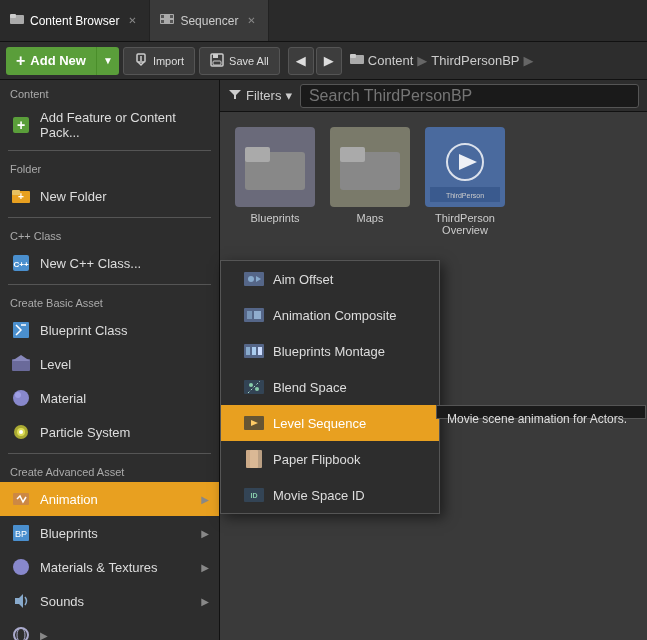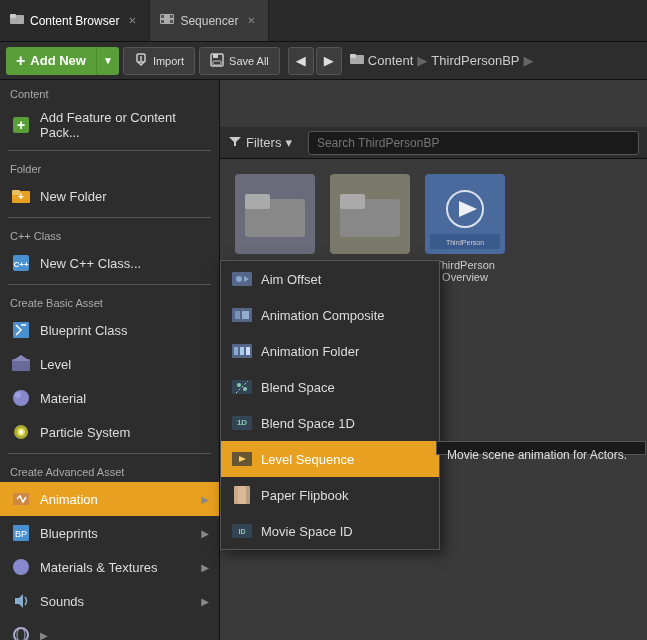--- a/index.html
+++ b/index.html
@@ -171,21 +171,21 @@
       top: 260px;
       width: 220px;
       background: #2d2d2d;
       border: 1px solid #555;
       z-index: 100;
       box-shadow: 4px 4px 12px rgba(0,0,0,0.5);
     }
     .submenu-item {
       display: flex;
       align-items: center;
-      padding: 7px 10px;
+      padding: 7px 22px;
       color: #ddd;
       cursor: pointer;
       gap: 8px;
       font-size: 13px;
     }
     .submenu-item.highlighted { background: #e8a020; color: #fff; }
     .submenu-item .sub-icon {
       width: 22px;
       height: 22px;
       flex-shrink: 0;
@@ -214,42 +214,41 @@
       background: #3a3a3a;
       display: flex;
       flex-direction: column;
     }
     .content-toolbar {
       display: flex;
       align-items: center;
       background: #2d2d2d;
       height: 32px;
       padding: 0 8px;
-      gap: 16px;
+      gap: 8px;
       border-bottom: 1px solid #111;
-      margin-top: 47px;
     }
     .filters-btn {
       display: flex;
       align-items: center;
       gap: 4px;
       background: transparent;
       border: none;
       color: #ccc;
       cursor: pointer;
       font-size: 13px;
     }
     .content-search {
       flex: 1;
       background: #1a1a1a;
       border: 1px solid #555;
       border-radius: 3px;
       color: #ccc;
       padding: 3px 8px;
-      font-size: 12px;
+      font-size: 16px;
       height: 24px;
     }
     .content-grid {
       flex: 1;
       display: flex;
       flex-wrap: wrap;
       align-content: flex-start;
       padding: 15px;
       gap: 15px;
     }
@@ -533,44 +532,35 @@
 
     <div class="submenu-item">
       <span class="sub-icon">
         <svg width="22" height="22" viewBox="0 0 22 22">
             <rect x="1" y="4" width="20" height="14" rx="1" fill="#556688"></rect>
             <rect x="3" y="7" width="4" height="8" fill="#88aacc"></rect>
             <rect x="9" y="7" width="4" height="8" fill="#aaccee"></rect>
             <rect x="15" y="7" width="4" height="8" fill="#ccddff"></rect>
           </svg>
       </span>
-      <span class="item-label">Animation Folder</span>
+      <span class="item-label">Blueprints Montage</span>
     </div>
 
     <div class="submenu-item">
       <span class="sub-icon">
         <svg width="22" height="22" viewBox="0 0 22 22">
             <rect x="1" y="4" width="20" height="14" rx="1" fill="#334455"></rect>
             <circle cx="8" cy="9" r="2" fill="#88ccaa"></circle>
             <circle cx="14" cy="13" r="2" fill="#88ccaa"></circle>
             <line x1="5" y1="17" x2="17" y2="5" stroke="#aaddcc" stroke-width="1" stroke-dasharray="2,2"></line>
           </svg>
       </span>
       <span class="item-label">Blend Space</span>
     </div>
 
-    <div class="submenu-item">
-      <span class="sub-icon">
-        <svg width="22" height="22" viewBox="0 0 22 22">
-            <rect x="1" y="4" width="20" height="14" rx="1" fill="#334455"></rect>
-            <text x="11" y="13" text-anchor="middle" fill="#88ccaa" font-size="8" font-weight="bold">1D</text>
-          </svg>
-      </span>
-      <span class="item-label">Blend Space 1D</span>
-    </div>
 
     <div class="submenu-item highlighted" style="position:relative;">
       <span class="sub-icon">
         <svg width="22" height="22" viewBox="0 0 22 22">
             <rect x="1" y="4" width="20" height="14" rx="1" fill="#665533"></rect>
             <polygon points="8,8 8,14 15,11" fill="#ffcc66"></polygon>
           </svg>
       </span>
       <span class="item-label">Level Sequence</span>
 

